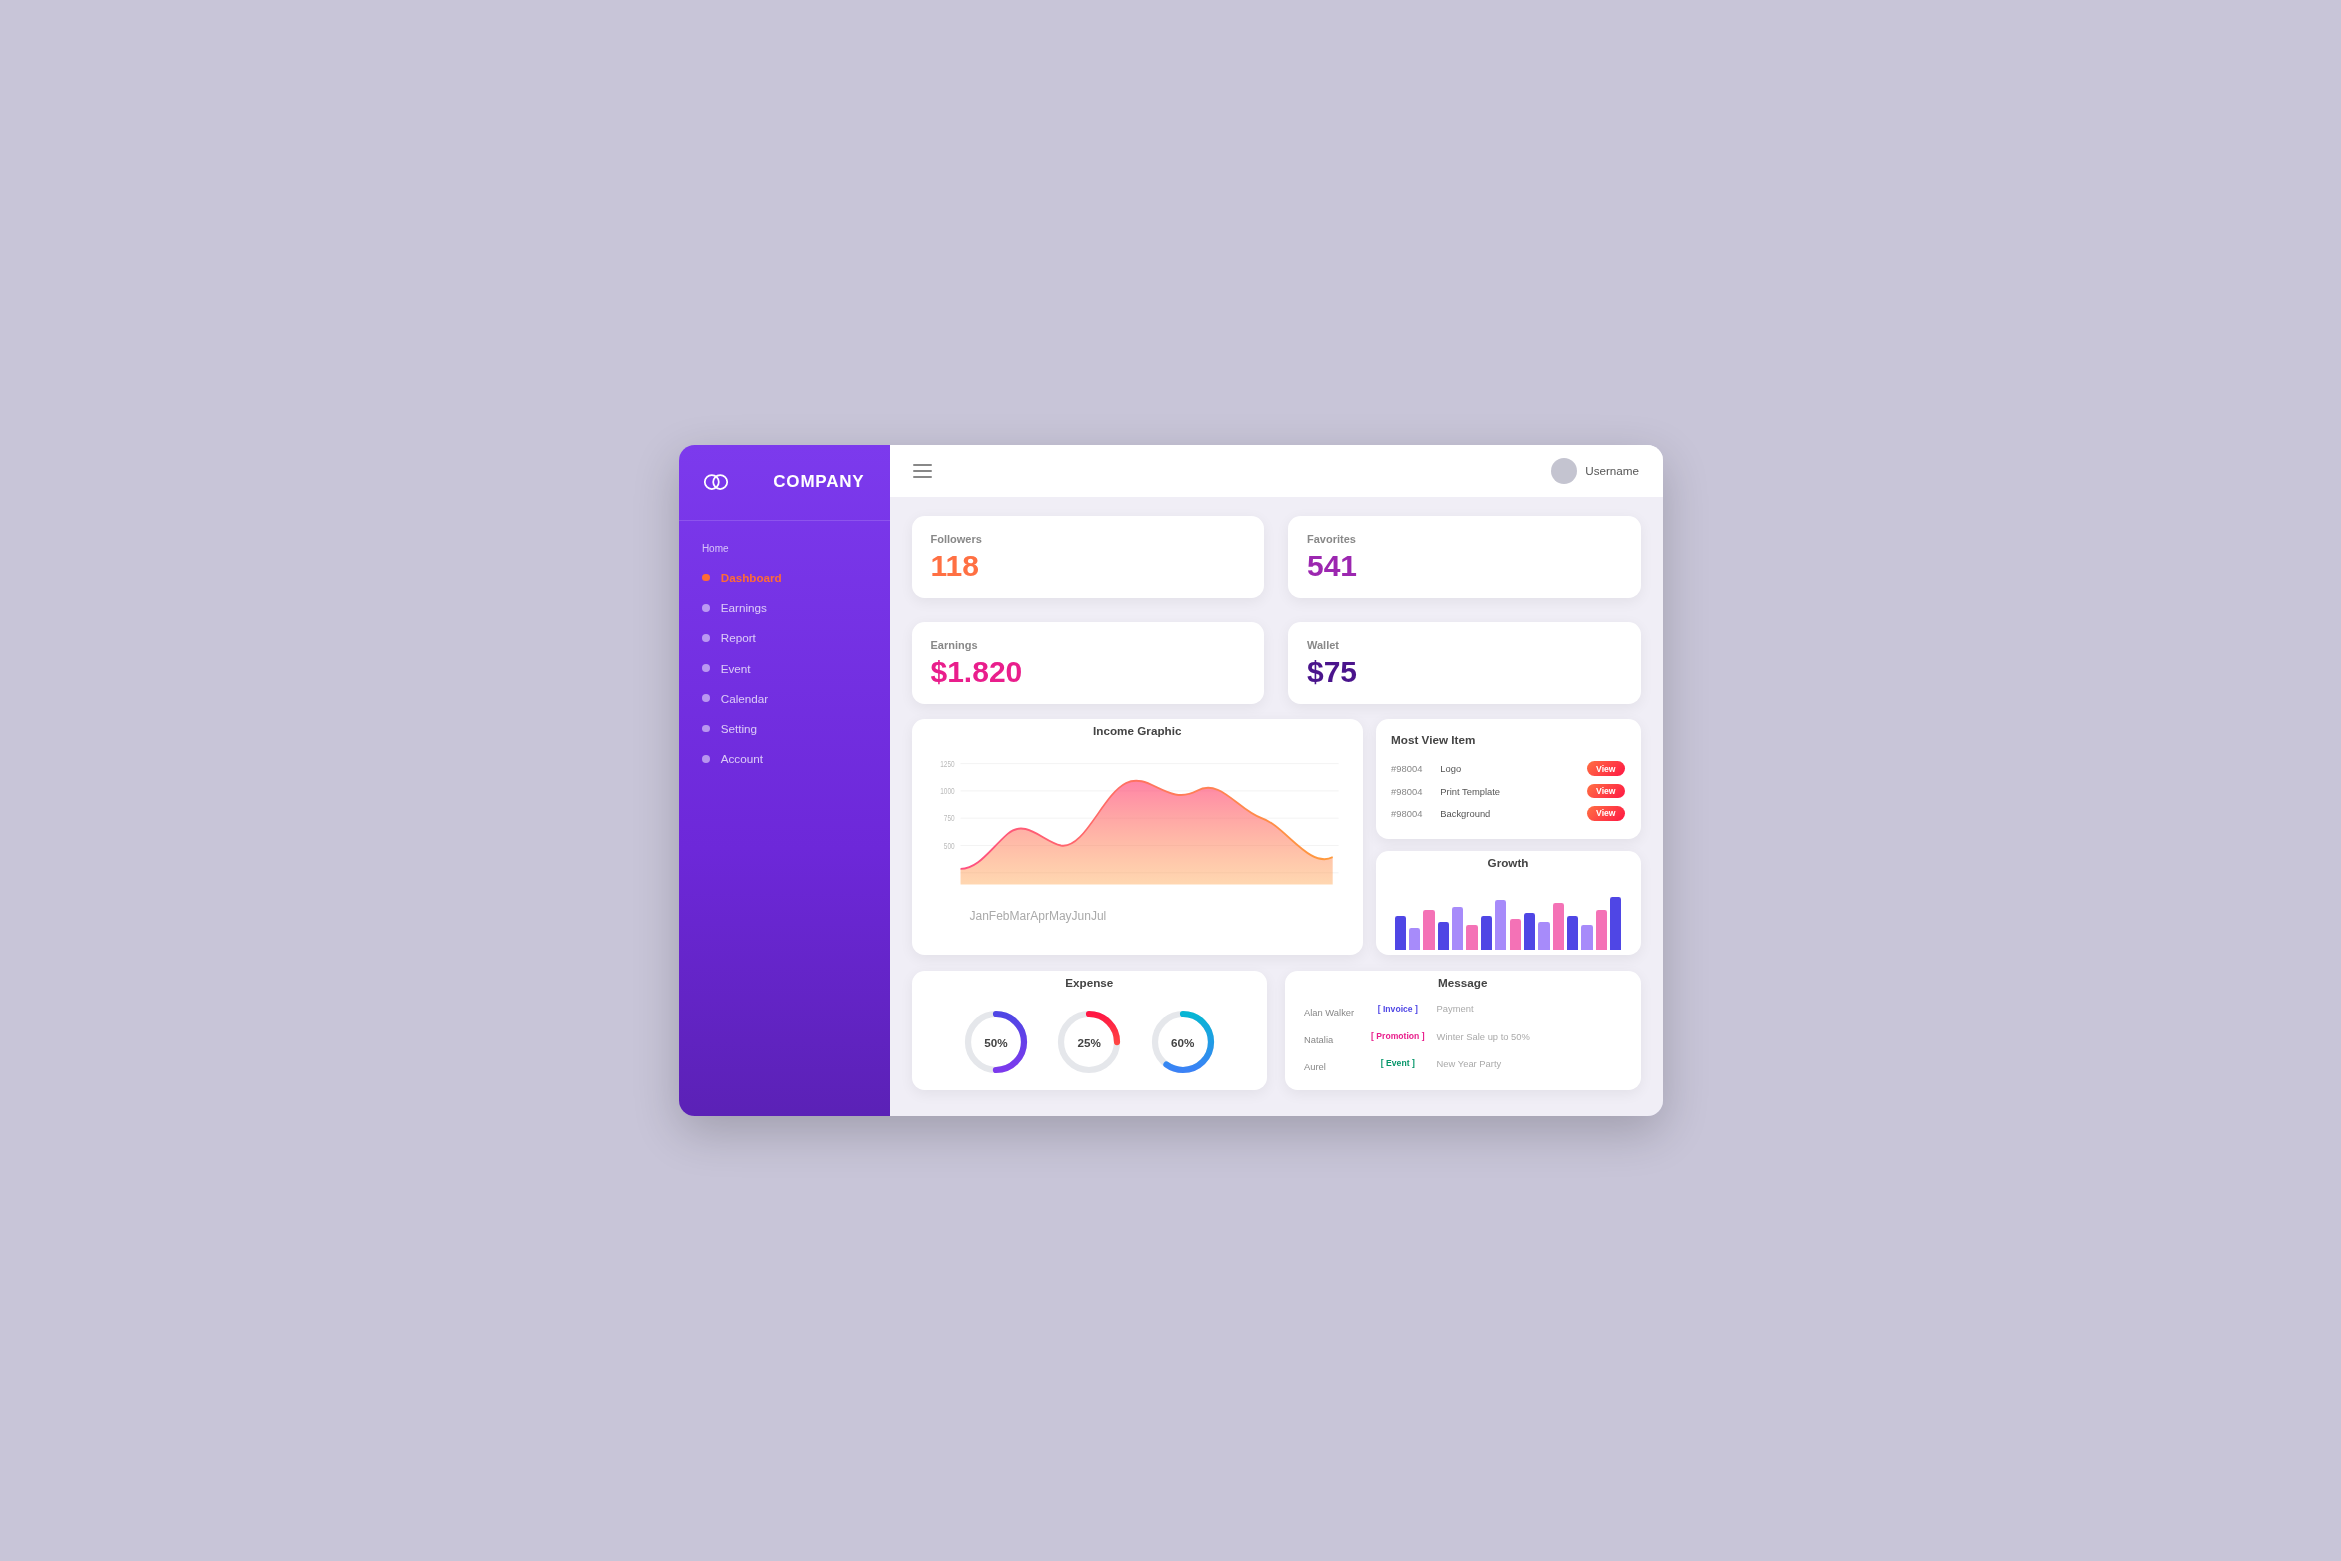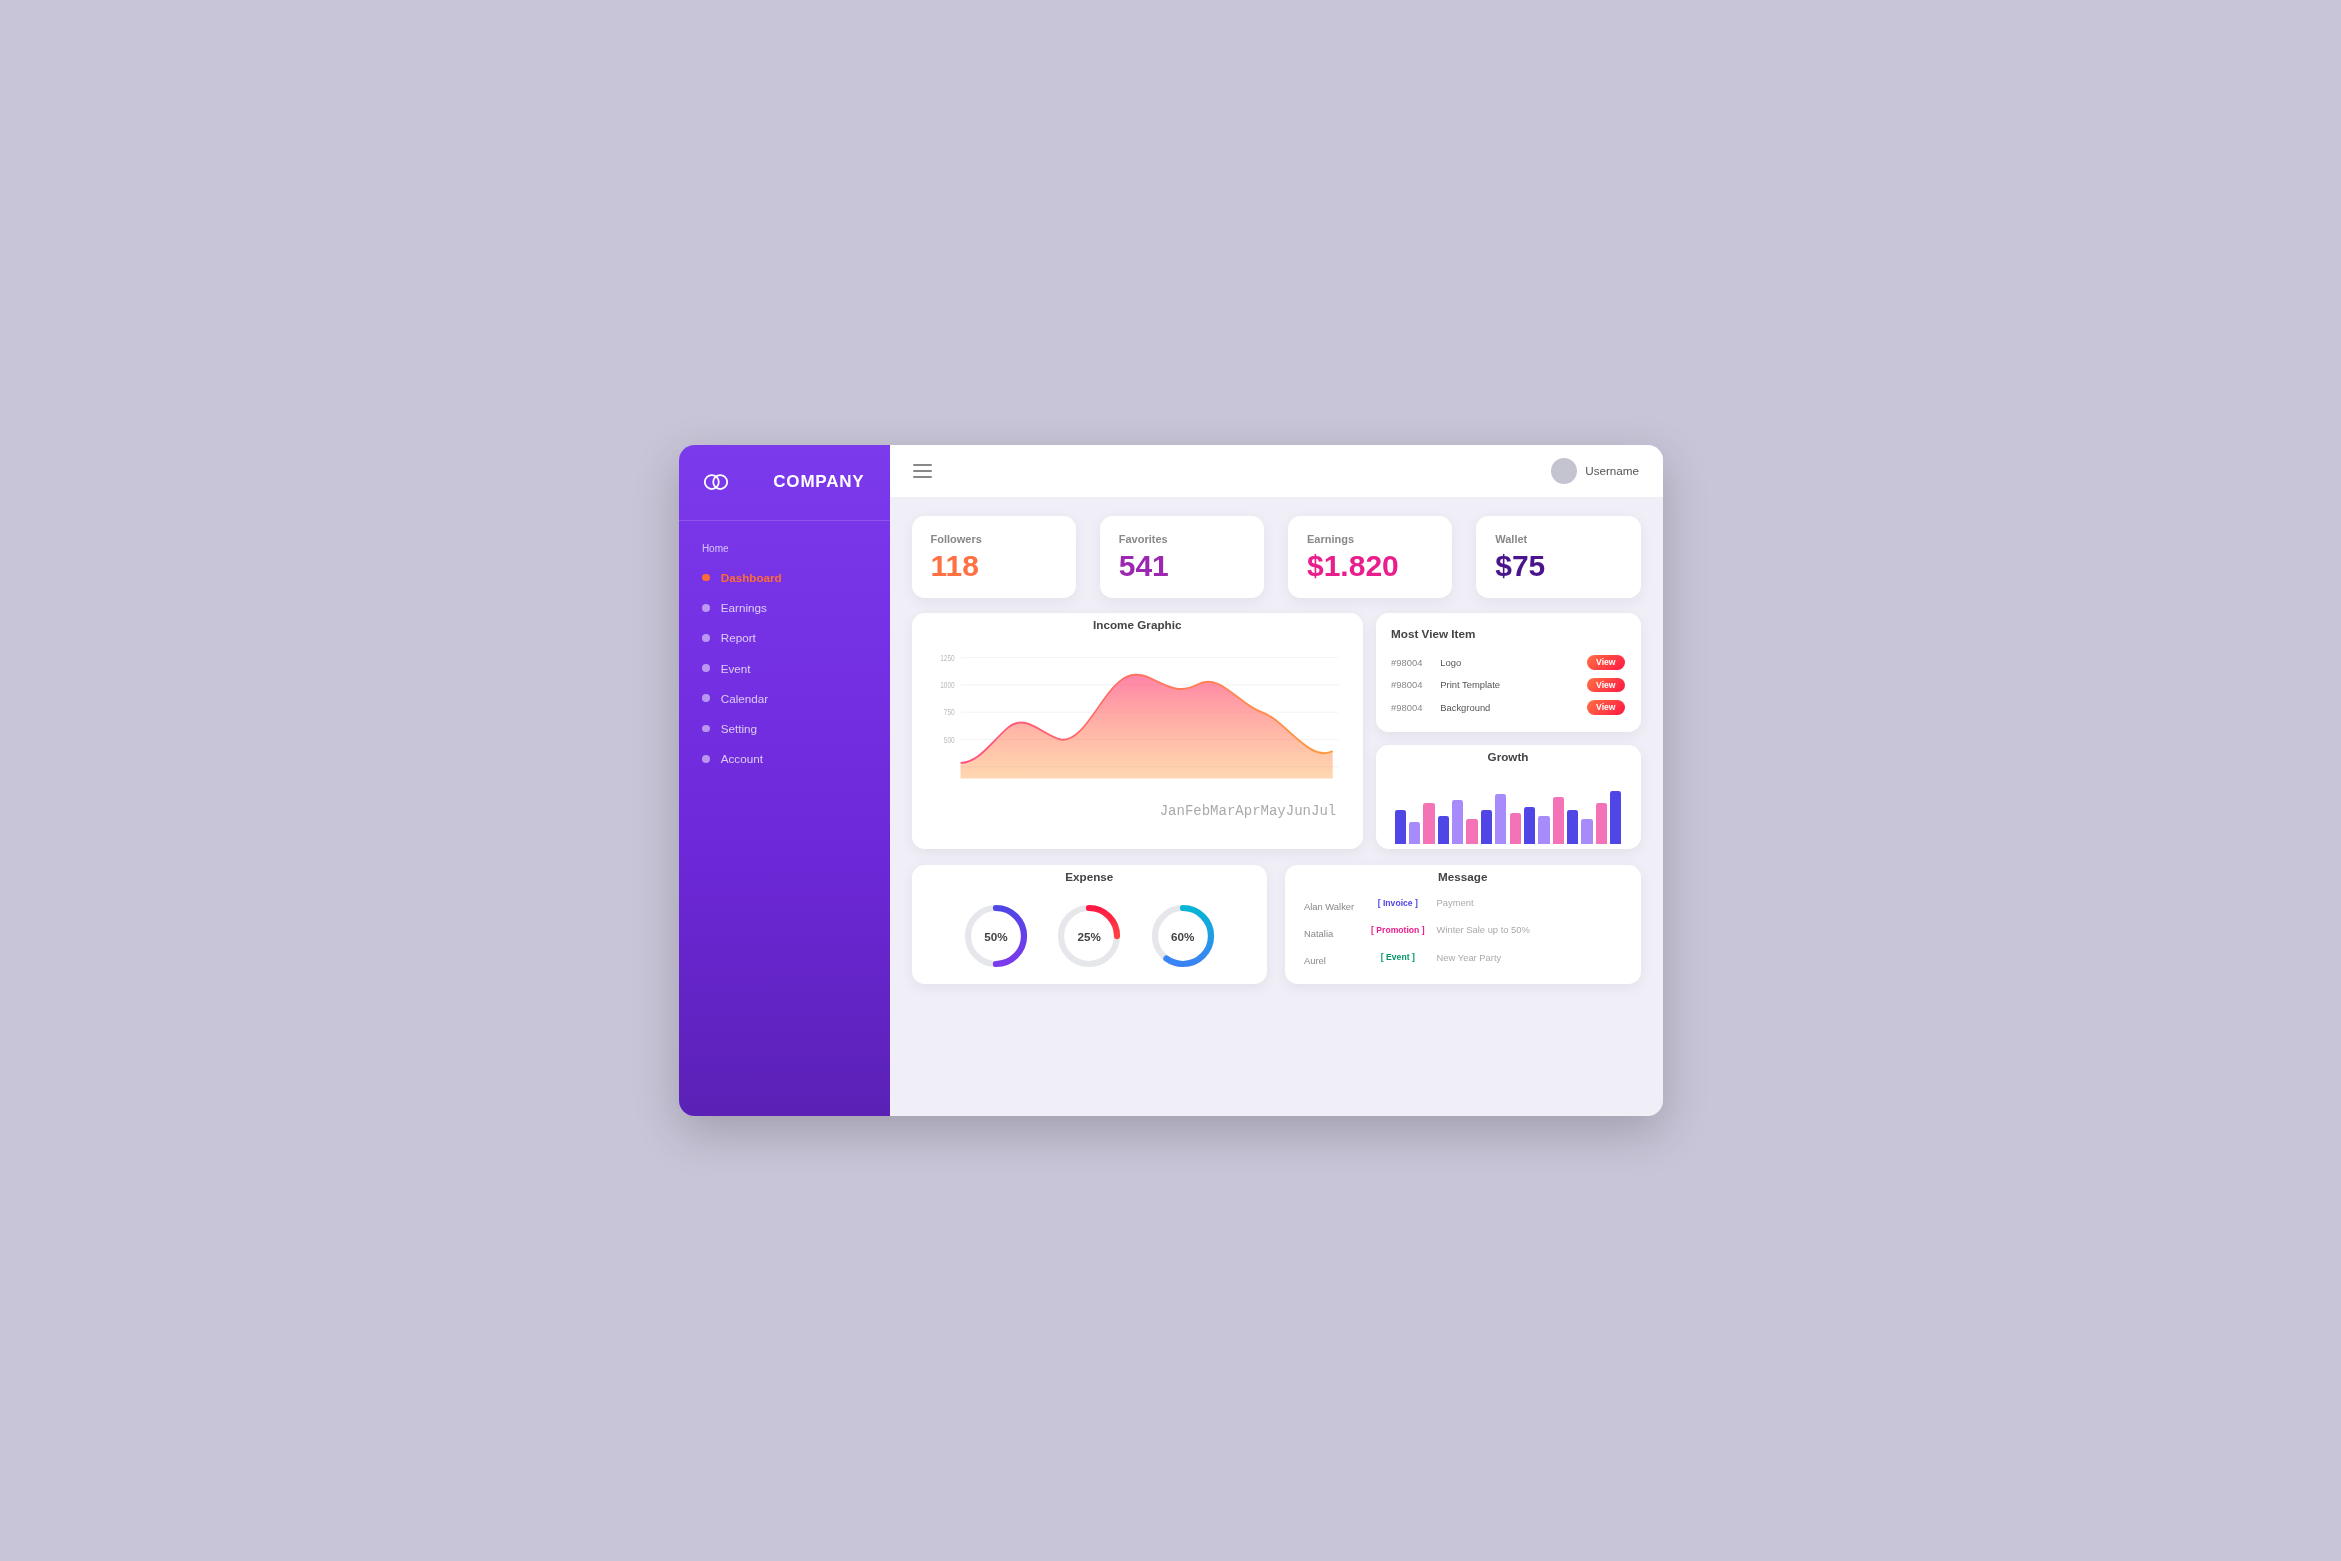--- a/index.html
+++ b/index.html
@@ -127,21 +127,21 @@
       flex: 1;
       padding: 19px 22px;
       overflow-y: auto;
       display: flex;
       flex-direction: column;
       gap: 15.6px;
     }
     
     .stat-cards {
       display: grid;
-      grid-template-columns: repeat(4, 1fr);
+      grid-template-columns: repeat(2, 1fr);
       gap: 24px;
     }
     .stat-card {
       background: white;
       border-radius: 12.5px;
       padding: 17px 19px;
       display: flex;
       flex-direction: column;
       gap: 6.2px;
       box-shadow: 0 3.1px 14px rgba(0,0,0,0.06);
@@ -183,25 +183,24 @@
     .chart-area {
       position: relative;
       height: 156px;
     }
     .chart-svg {
       width: 100%;
       height: 100%;
     }
     .chart-labels {
       display: flex;
-      justify-content: flex-end;
+      justify-content: flex-start;
       padding: 4.7px 7.8px 0 39px;
       color: #aaa;
-      font-size: 14px;
-      font-family: Liberation Mono, monospace;
+      font-size: 12px;
     }
     
     .right-panel {
       display: flex;
       flex-direction: column;
       gap: 12.5px;
     }
     .most-view-card { padding: 14px 15.6px; }
     .most-view-item {
       display: flex;

